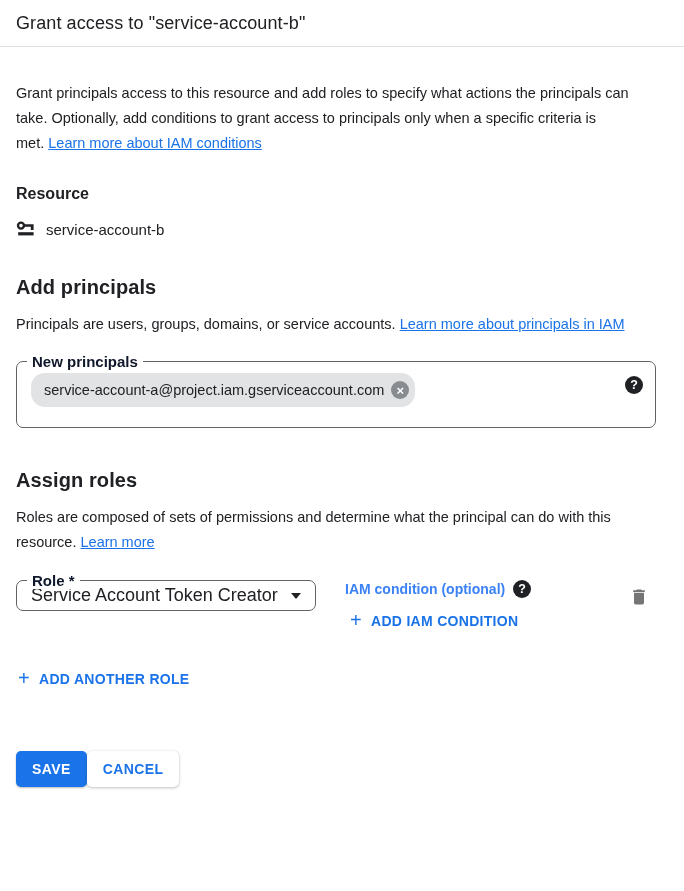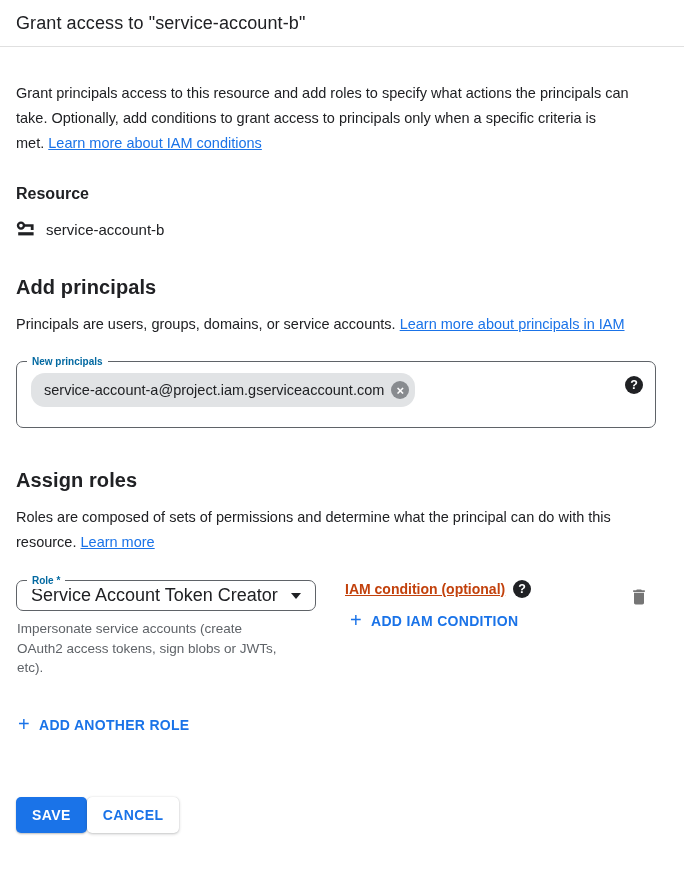--- a/index.html
+++ b/index.html
@@ -30,21 +30,21 @@
   .resource-row { margin-top:17px; display:flex; align-items:center; gap:9px; }
   .resource-name { font-size:15px; color:#202124; }
 
   .add-principals-heading { margin-top:38px; }
   .principals-desc { margin-top:13px; }
 
   
   .outlined-field { position:relative; border:1px solid #5f6368; border-radius:7px; background:#fff; }
   .field-label {
     position:absolute; top:-9px; left:10px; background:#fff; padding:0 5px;
-    font-size:10px; font-weight:700; color:#0369a1; line-height:17px; white-space:nowrap;
+    font-size:15px; font-weight:700; color:#0f172a; line-height:17px; white-space:nowrap;
   }
   .principals-field { margin-top:24px; height:67px; padding:11px 12px 0 14px; display:flex; align-items:flex-start; }
   .chip {
     display:inline-flex; align-items:center; gap:7px; height:34px;
     background:#e1e3e5; border-radius:14px; padding:0 6px 0 13px;
     font-size:14.5px; color:#202124; max-width:560px;
   }
   .chip-remove {
     width:18px; height:18px; border-radius:50%; background:#888b8f; color:#fff;
     display:inline-flex; align-items:center; justify-content:center;
@@ -69,21 +69,21 @@
   }
   .role-value { font-size:18px; color:#202124; flex:1; }
   .dropdown-arrow {
     width:0; height:0; border-left:5.5px solid transparent; border-right:5.5px solid transparent;
     border-top:6.5px solid #202124; margin-left:8px; flex:none;
   }
   .role-help { margin-top:8px; font-size:13.5px; line-height:19.5px; color:#5f6368; max-width:270px; padding-left:1px; }
 
   .condition-col { margin-left:29px; flex:1; padding-top:0; }
   .condition-header { display:flex; align-items:center; gap:8px; }
-  .condition-label { font-size:14px; font-weight:700; color:#c2410c;text-decoration:underline; }
+  .condition-label { font-size:14px; font-weight:700; color:#3b82f6; }
   .text-button {
     display:inline-flex; align-items:center; gap:9px; color:#1a73e8;
     font-size:14px; font-weight:700; letter-spacing:.3px; cursor:pointer;
     background:none; border:none; font-family:inherit; padding:0;
   }
   .plus-glyph { font-size:20px; font-weight:400; line-height:1; position:relative; top:-1px; }
   .add-condition-btn { margin-top:13px; margin-left:5px; }
 
   .delete-col { flex:none; padding-top:4px; margin-right:5px; }
   .trash-btn { background:none; border:none; cursor:pointer; padding:2px; }
@@ -146,21 +146,20 @@
     <p class="body-text roles-desc"><span>Roles are composed of sets of permissions and determine what the principal can do</span> <span>with this resource.</span><a class="inline-link spaced">Learn more</a></p>
 
     <div class="role-row">
 
       <div class="role-col">
         <div class="outlined-field role-field">
           <span class="field-label">Role *</span>
           <span class="role-value">Service Account Token Creator</span>
           <span class="dropdown-arrow"></span>
         </div>
-        <p class="role-help">Impersonate service accounts (create OAuth2 access tokens, sign blobs or JWTs, etc).</p>
       </div>
 
       <div class="condition-col">
         <div class="condition-header">
           <span class="condition-label">IAM condition (optional)</span>
           <span class="help-badge">?</span>
         </div>
         <button class="text-button add-condition-btn">
           <span class="plus-glyph">+</span>
           <span>ADD IAM CONDITION</span>

